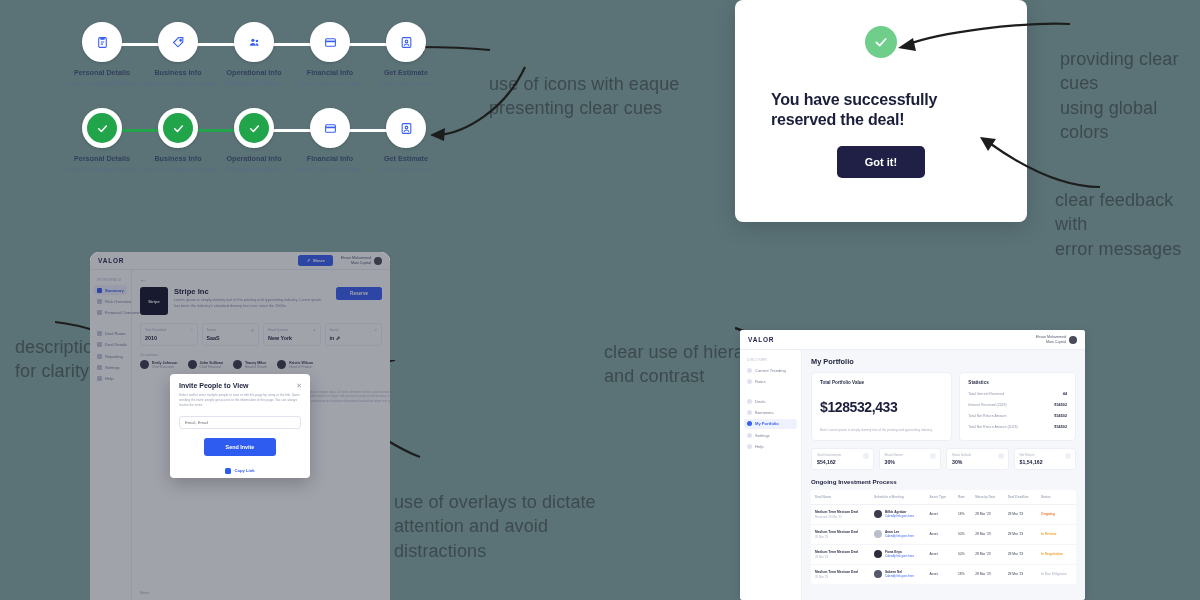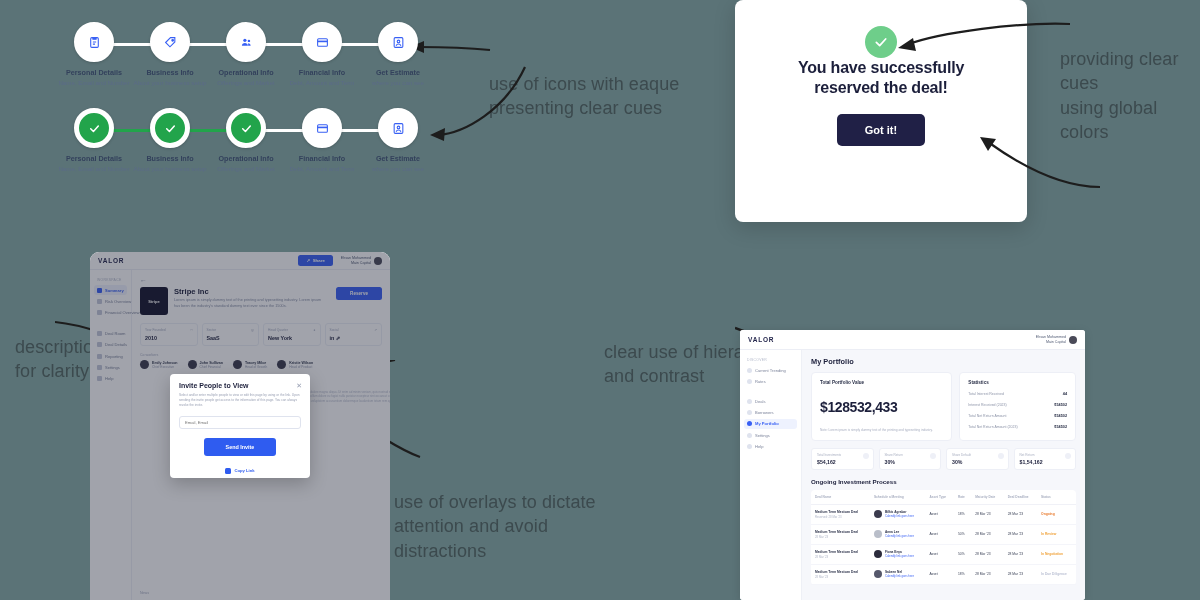--- a/index.html
+++ b/index.html
@@ -19,21 +19,21 @@
     font-size:18px;
     line-height:1.35;
     font-weight:400;
     letter-spacing:.1px;
     white-space:pre-line;
     margin-top:36px;
   }
   .arrow{position:absolute;pointer-events:none;}
 
   
-  .stepper-wrap{position:absolute;left:56px;top:22px;width:380px;}
+  .stepper-wrap{position:absolute;left:64px;top:22px;width:380px;}
   .stepper{position:relative;display:flex;justify-content:space-between;}
   .track{position:absolute;top:21px;left:22px;right:22px;height:3px;background:#ffffff;border-radius:2px;}
   .track-fill{position:absolute;top:21px;left:22px;height:3px;background:#22a44b;border-radius:2px;}
   .step{position:relative;width:76px;display:flex;flex-direction:column;align-items:center;z-index:2;}
   .bubble{
     width:30px;height:30px;border-radius:50%;
     background:#fff;
     display:flex;align-items:center;justify-content:center;
     box-shadow:0 1px 3px rgba(0,0,0,.18);
     border:5px solid #fff;
@@ -58,22 +58,22 @@
     background:#fff;border-radius:8px;
     box-shadow:0 6px 22px rgba(0,0,0,.16);
     display:flex;flex-direction:column;align-items:center;
     box-sizing:border-box;padding-top:26px;
   }
   .succ-circle{
     width:32px;height:32px;border-radius:50%;background:#6ece8a;
     display:flex;align-items:center;justify-content:center;
   }
   .modal h2{
-    margin:0 0 0;font-size:16px;line-height:1.25;color:#1c1f3b;
-    font-weight:700;text-align:center;letter-spacing:-.2px;max-width:220px;
+    margin:32px 0 0;font-size:16px;line-height:1.25;color:#1c1f3b;
+    font-weight:700;text-align:left;letter-spacing:-.2px;max-width:220px;
   }
   .modal p{
     margin:9px 0 0;font-size:9px;line-height:1.5;color:#9aa0b4;
     text-align:center;max-width:205px;
   }
   .modal p a{color:#2d6cdf;font-weight:700;text-decoration:none;}
   .gotit{
     margin-top:16px;background:#202046;color:#fff;border:0;
     font-family:inherit;font-size:11px;font-weight:700;
     padding:10px 28px;border-radius:5px;cursor:pointer;
@@ -313,20 +313,22 @@
         </svg>
     </div>
     <h2>You have successfully reserved the deal!</h2>
     <button class="gotit">Got it!</button>
   </div>
 
   <div class="anno" style="left:489px;top:36px">use of icons with eaque
 presenting clear cues</div>
   <div class="anno" style="left:1060px;top:11px">providing clear cues
 using global colors</div>
+  <div class="anno" style="left:1055px;top:152px">clear feedback with
+error messages</div>
   <div class="anno" style="left:15px;top:299px">descriptions
 for clarity</div>
   <div class="anno" style="left:604px;top:304px">clear use of hierarchy
 and contrast</div>
   <div class="anno" style="left:394px;top:454px">use of overlays to dictate
 attention and avoid
 distractions</div>
 
   <svg class="arrow" style="left:400px;top:25px;" width="300" height="140">
     <path d="M90 25 C 60 22, 35 22, 18 22" stroke="#1d1d1d" stroke-width="2.2" fill="none"></path>

